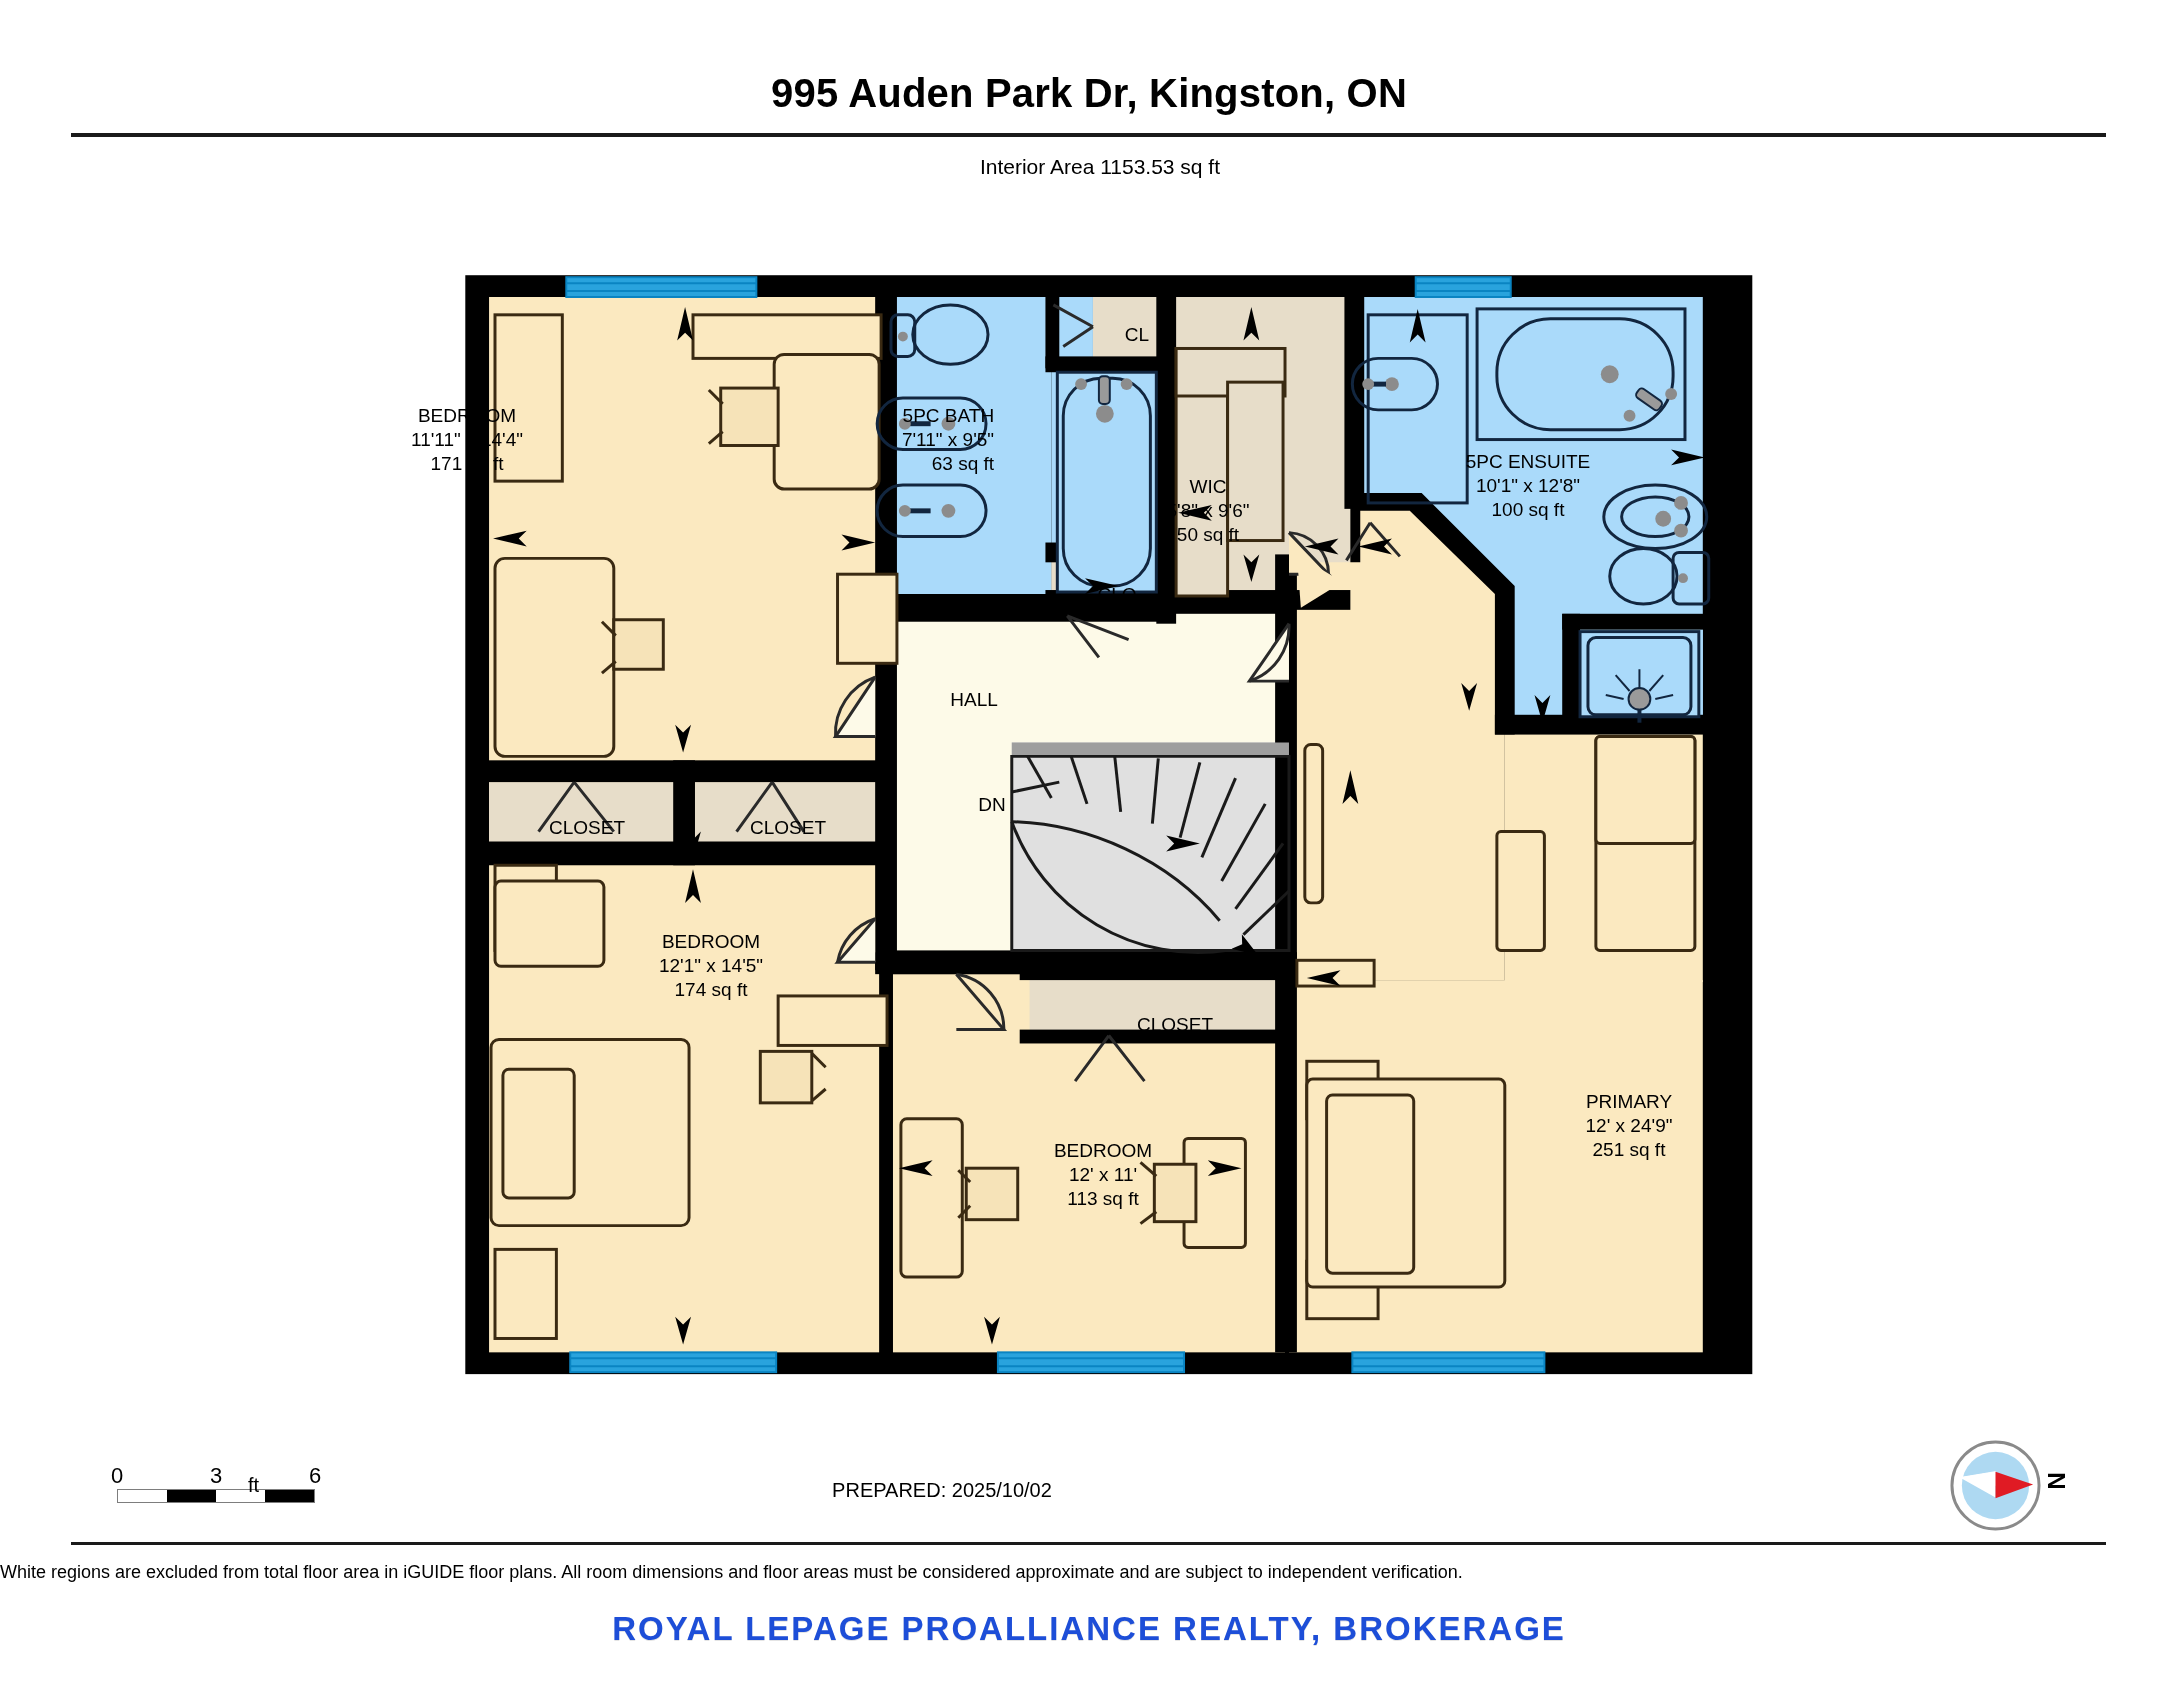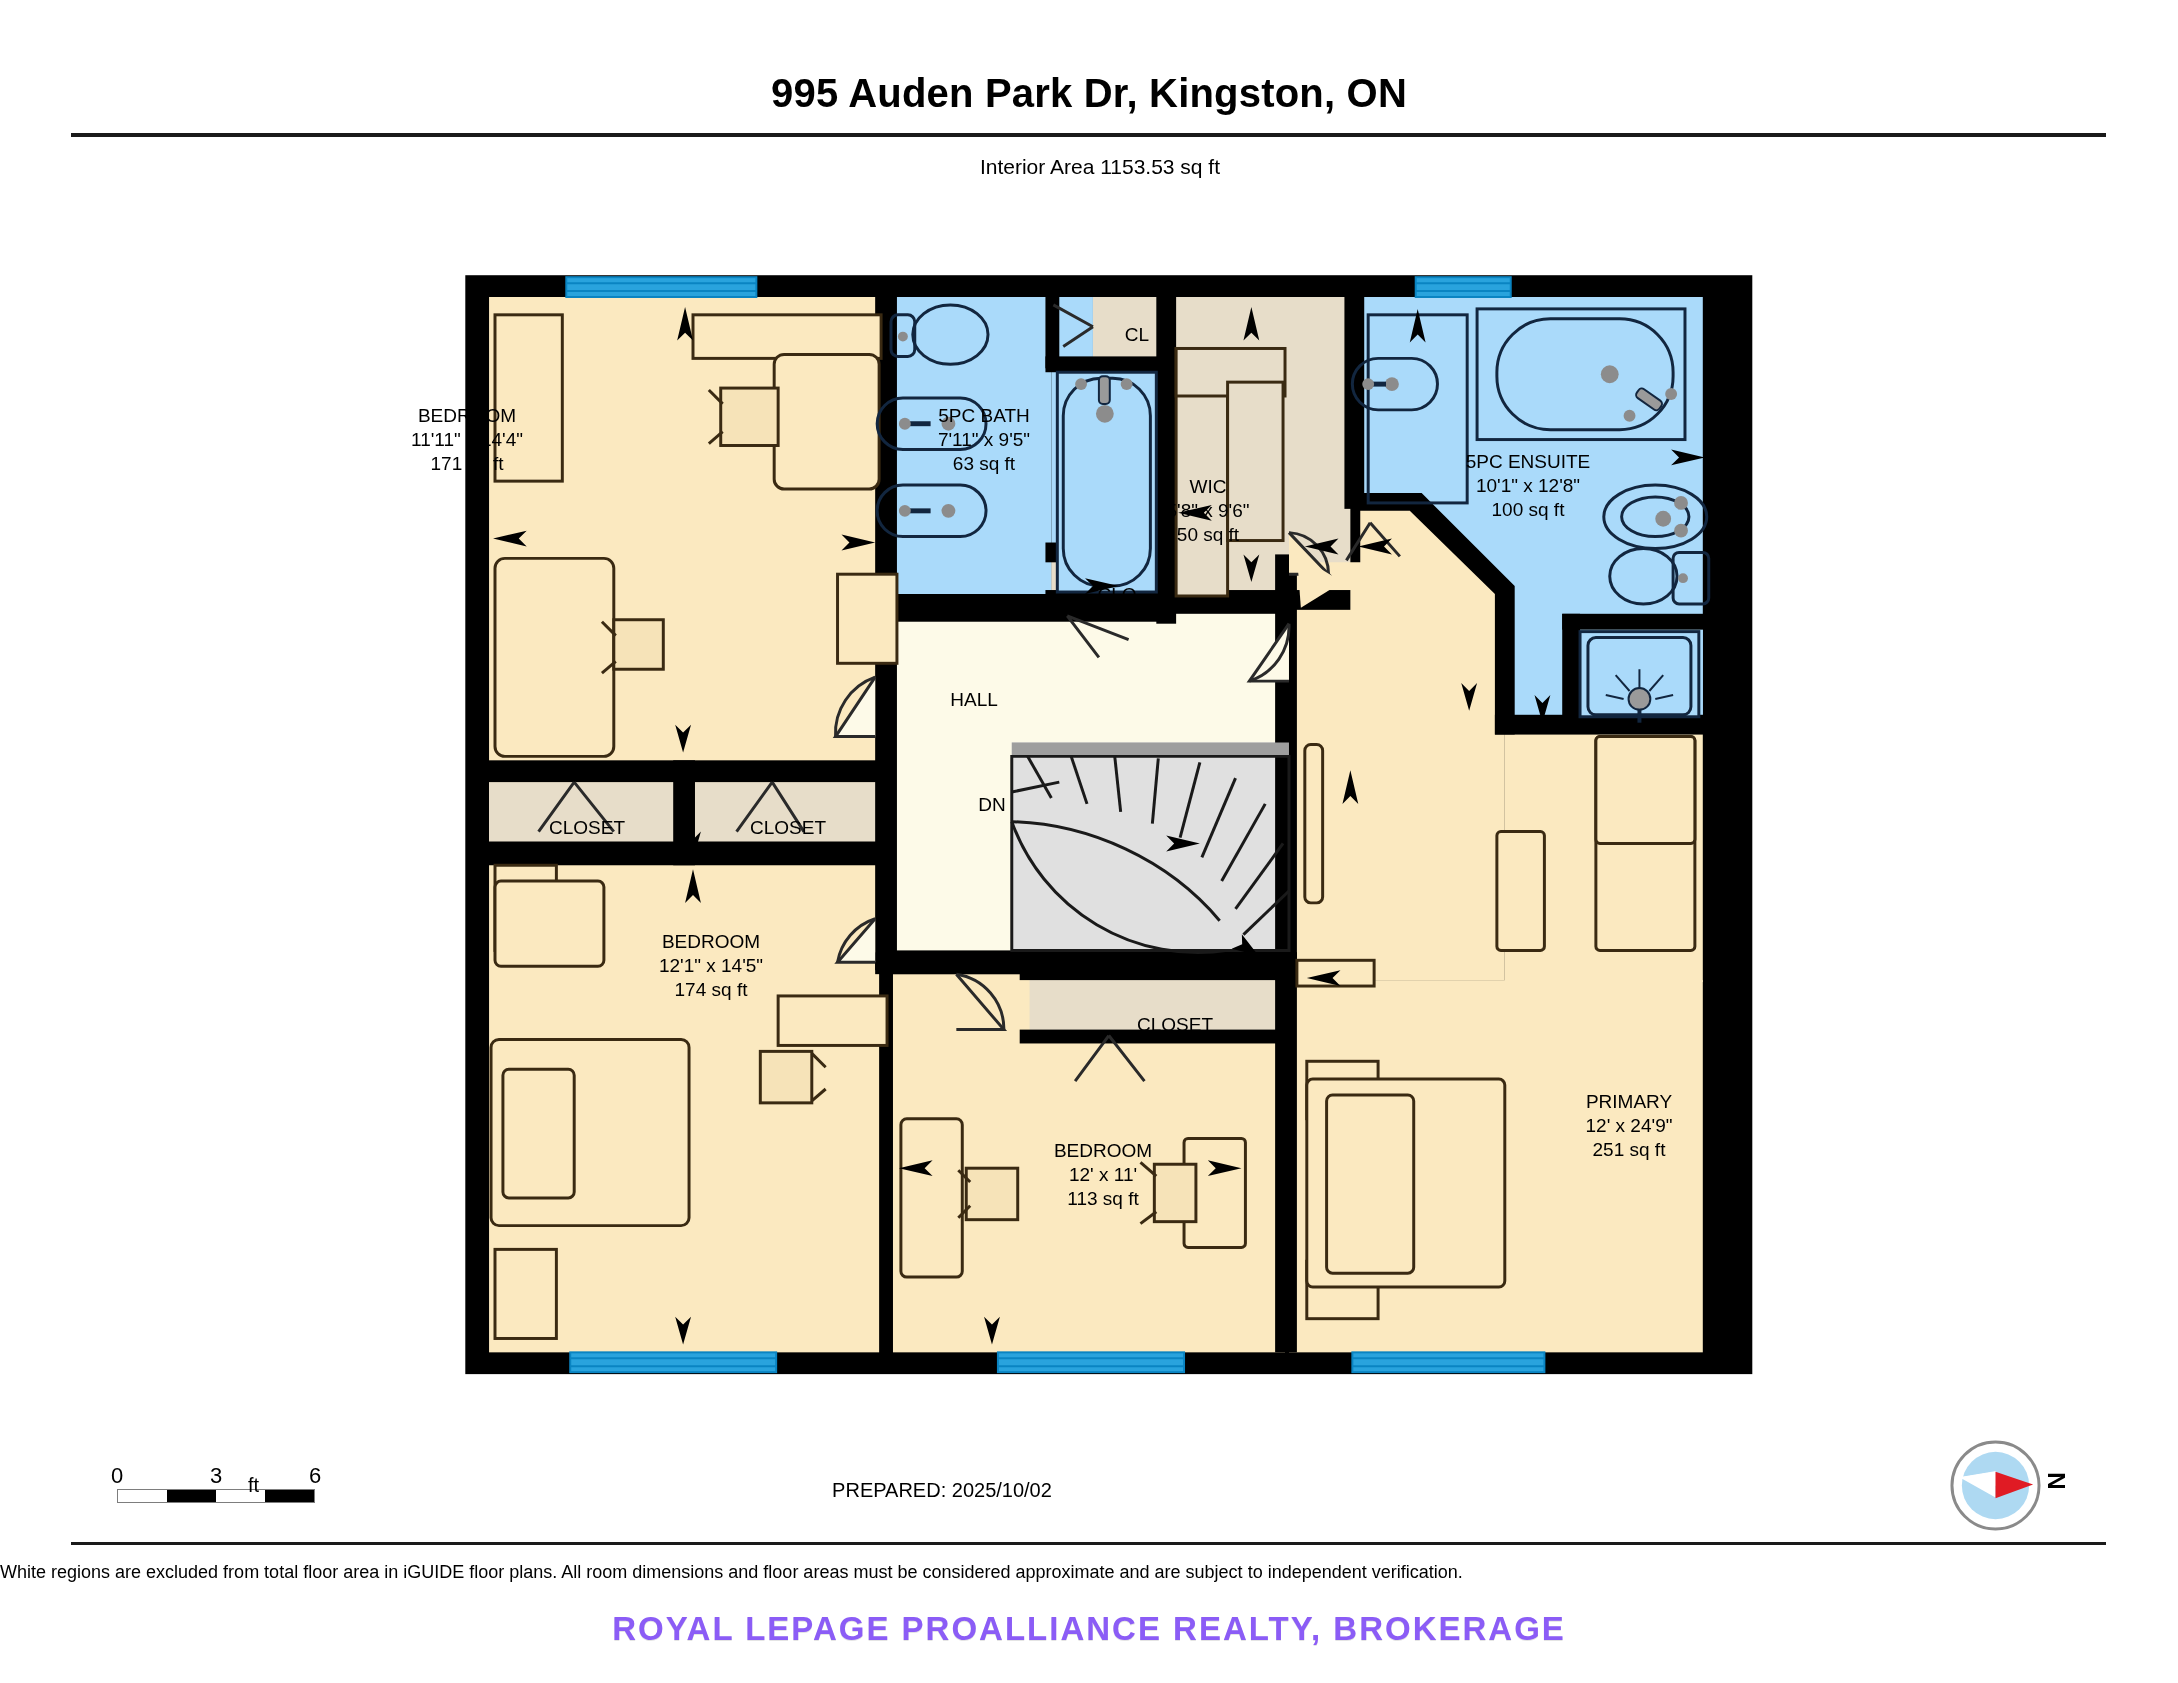--- a/index.html
+++ b/index.html
@@ -78,21 +78,21 @@
   }
   #watermark {
     position: absolute;
     top: 1610px;
     left: 0;
     width: 2178px;
     text-align: center;
     font-size: 33px;
     font-weight: bold;
     letter-spacing: 2px;
-    color: #8b5cf6;
+    color: #1d4ed8;
     text-shadow: 0 1px 0 #e4e4e4;
   }
 
   
   #scale-bar {
     position: absolute;
     left: 117px;
     top: 1463px;
     width: 198px;
   }
@@ -484,21 +484,21 @@
     <path d="M1212,852 L1178,844 L1186,852 L1178,860 Z"></path>
   </g>
 </svg>
 
 <div id="room-labels">
     <div class="fp-label" style="left: 467px; top: 440px;">
       <span class="ln">BEDROOM</span>
       <span class="ln">11'11" x 14'4"</span>
       <span class="ln">171 sq ft</span>
     </div>
-    <div class="fp-label" style="left: 984px; top: 440px;">
+    <div class="fp-label" style="left: 948px; top: 440px; text-align: right;">
       <span class="ln">5PC BATH</span>
       <span class="ln">7'11" x 9'5"</span>
       <span class="ln">63 sq ft</span>
     </div>
     <div class="fp-label" style="left: 1137px; top: 335px;">
       <span class="ln">CL</span>
     </div>
     <div class="fp-label" style="left: 1117px; top: 595px;">
       <span class="ln">CLO</span>
     </div>

